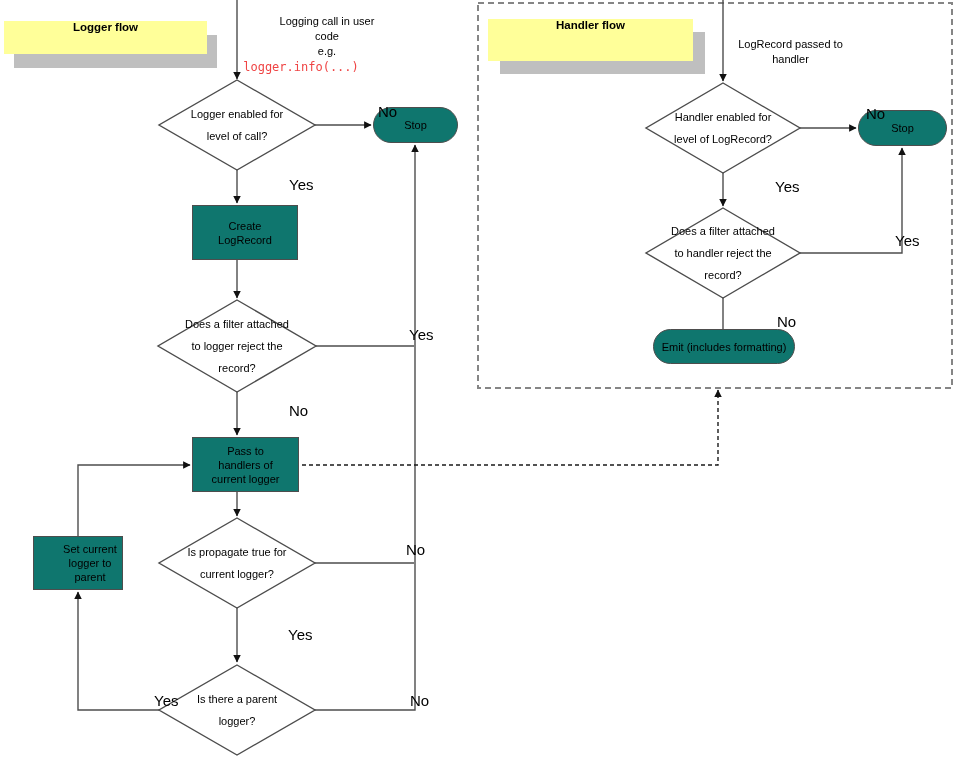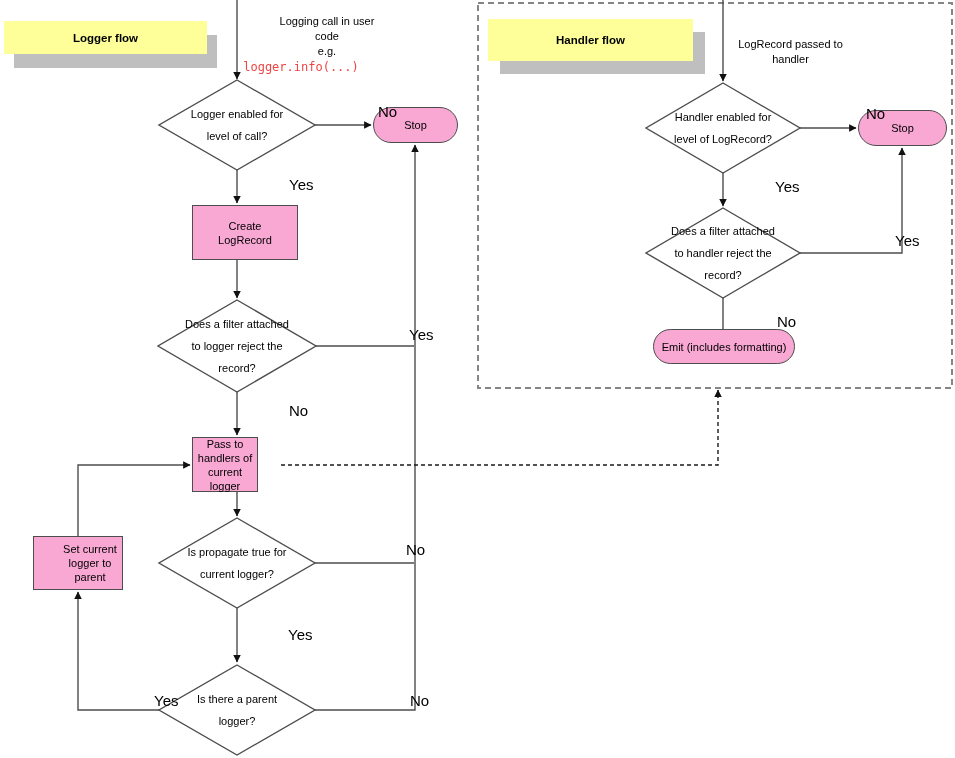--- a/index.html
+++ b/index.html
@@ -4,38 +4,38 @@
 <style>
   html,body { margin:0; padding:0; background:#ffffff; }
   #canvas {
     position:relative; width:955px; height:758px; overflow:hidden;
     font-family:"Liberation Sans", sans-serif; color:#000;
     background:#fff;
   }
   #connector-layer { position:absolute; left:0; top:0; width:955px; height:758px; }
 
   .shape {
-    position:absolute; box-sizing:border-box; background:#f9a8d4;
+    position:absolute; box-sizing:border-box; background:#0f766e;
     border:1.4px solid #4d4d4d;
     display:flex; align-items:center; justify-content:center;
     text-align:center; font-size:11px; line-height:14px; white-space:pre-line;
   }
   .stadium { border-radius:18px; }
 
   .dtext {
     position:absolute; transform:translate(-50%,-50%);
     text-align:center; font-size:11px; line-height:22px; white-space:pre-line;
   }
 
   .edge-label { position:absolute; font-size:15px; line-height:12px;margin-left:48px; }
 
   .sticky-shadow { position:absolute; background:#bfbfbf; }
   .sticky {
     position:absolute; background:#ffff99;
-    display:flex; align-items:center; justify-content:center;
+    display:flex; justify-content:center;
     font-weight:bold; font-size:11.5px;
   }
 
   .entry-text {
     position:absolute; text-align:center; font-size:11px; line-height:15px;
     white-space:pre-line;
   }
   .entry-code {
     position:absolute; text-align:center; font-size:12px; line-height:14px;
     font-family:"DejaVu Sans Mono", monospace; color:#ef4444;
@@ -105,21 +105,21 @@
 code
 e.g.</div>
   <div class="entry-code" style="left:226px; top:60px; width:150px;">logger.info(...)</div>
 
   <div class="entry-text" style="left:723px; top:37px; width:135px;">LogRecord passed to
 handler</div>
 
   <div class="shape" style="left:192px; top:205px; width:106px; height:55px;">Create
 LogRecord</div>
 
-  <div class="shape" style="left:192px; top:437px; width:66px; height:55px;">Pass to
+  <div class="shape" style="left:192px; top:437px; width:107px; height:55px;">Pass to
 handlers of
 current logger</div>
 
   <div class="shape" style="left:33px; top:536px; width:90px; height:54px;padding-left:24px;">Set current
 logger to parent</div>
 
   <div class="shape stadium" style="left:373px; top:107px; width:85px; height:36px;">Stop</div>
 
   <div class="shape stadium" style="left:858px; top:110px; width:89px; height:36px;">Stop</div>
 

